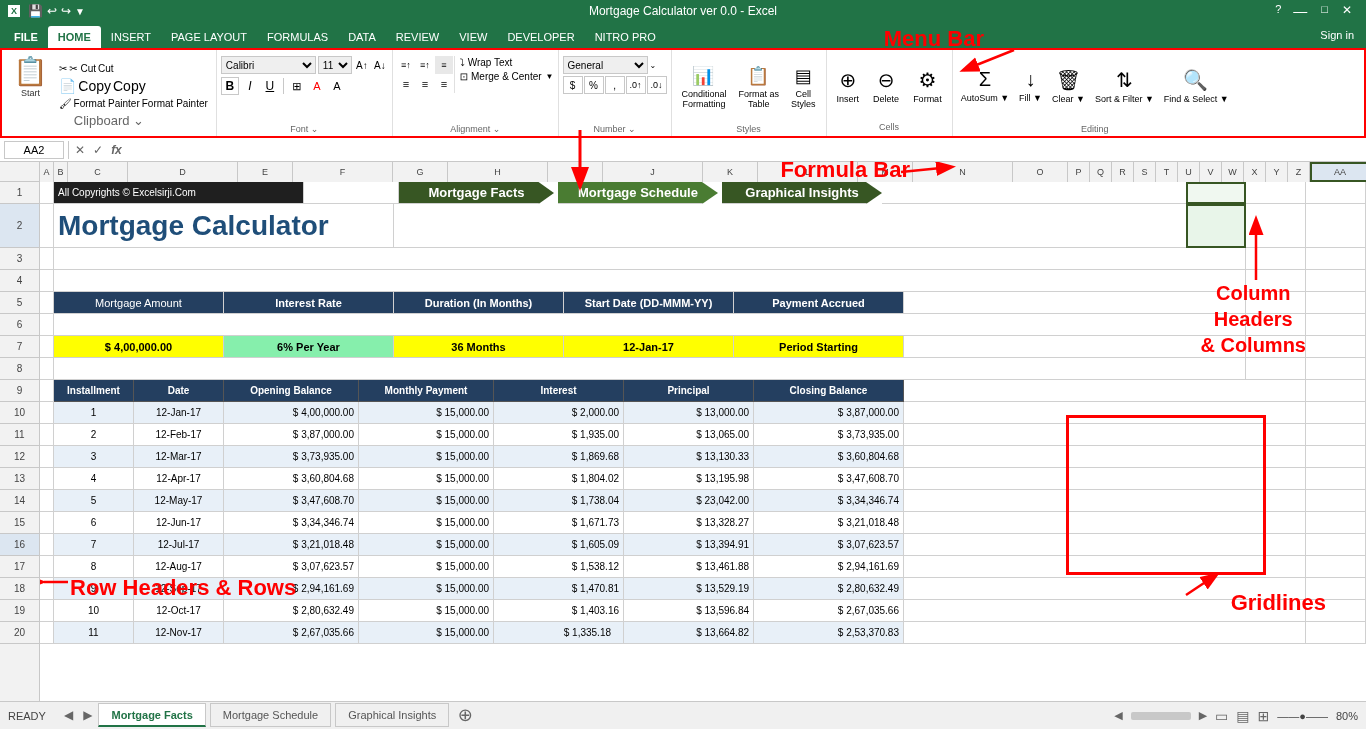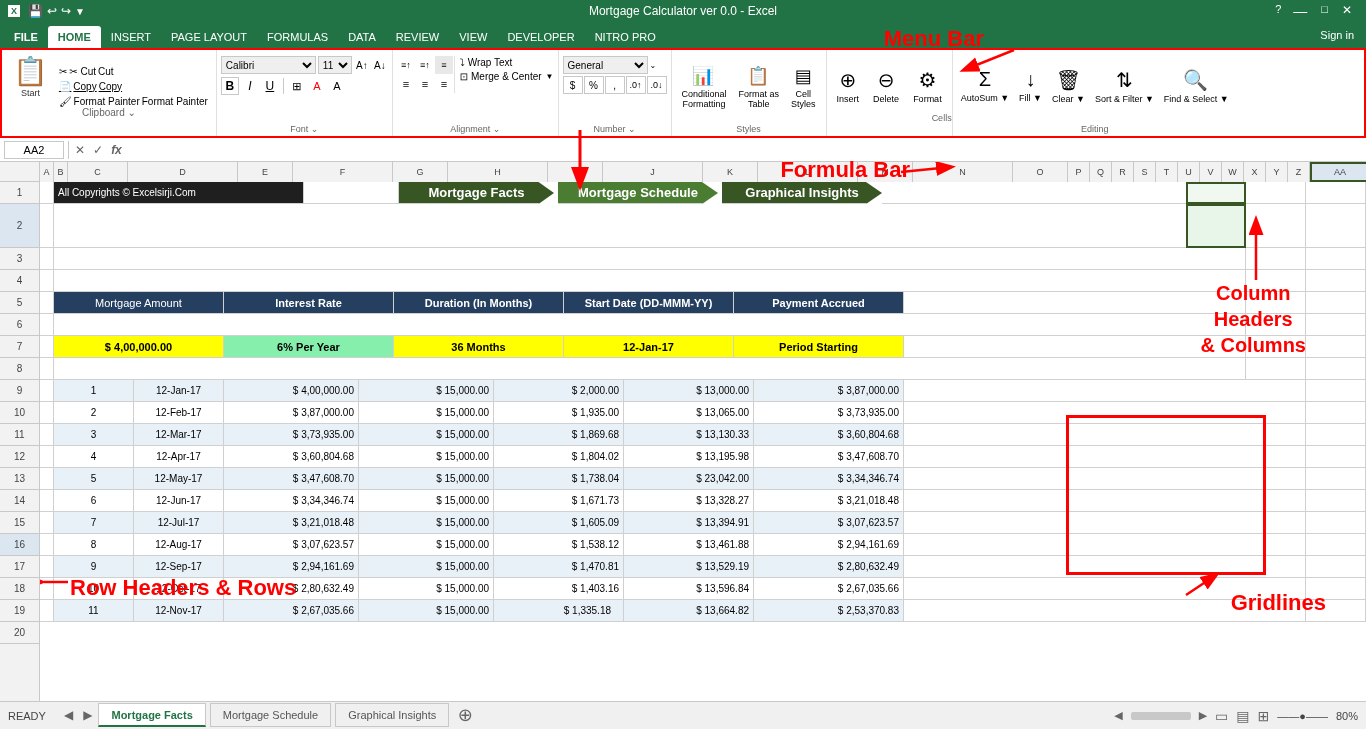--- a/index.html
+++ b/index.html
@@ -45,26 +45,26 @@
 
     <div style="display:flex; align-items:center; padding:2px 4px; border-right:1px solid #e0e0e0; position:relative; min-width:90px;">
       <div style="display:flex; flex-direction:column; align-items:stretch; flex:1; height:100%; padding-bottom:14px; justify-content:center;">
         <div style="display:flex; height:100%;">
           <div style="display:flex; flex-direction:column; align-items:center; padding:2px 6px; cursor:pointer; border:1px solid transparent; min-width:40px;">
             <span style="font-size:28px;">📋</span>
             <span style="font-size:9px; color:#333;">Start</span>
           </div>
           <div style="display:flex; flex-direction:column; gap:2px; justify-content:center; padding:2px;">
             <div style="display:flex; align-items:center; gap:2px; cursor:pointer; font-size:10px; padding:1px 2px;">✂ <span>✂ Cut</span>Cut</div>
-            <div style="display:flex; align-items:flex-start; gap:2px; cursor:pointer; font-size:10px; padding:1px 2px;text-decoration:underline;">📄 <span>Copy</span>Copy</div>
+            <div style="display:flex; align-items:flex-start; gap:2px; cursor:pointer; font-size:14px; padding:1px 2px;">📄 <span>Copy</span>Copy</div>
             <div style="display:flex; align-items:center; gap:2px; cursor:pointer; font-size:10px; padding:1px 2px;">🖌 <span>Format Painter</span>Format Painter</div>
           </div>
         </div>
       </div>
-      <span style="position:absolute; bottom:18px; left:0; right:0; text-align:center; font-size:10px; color:#666;">Clipboard ⌄</span>
+      <span style="position:absolute; bottom:8px; left:0; right:0; text-align:center; font-size:13px; color:#666;">Clipboard ⌄</span>
     </div>
 
     <div style="display:flex; flex-direction:column; padding:2px 4px; border-right:1px solid #e0e0e0; position:relative; min-width:160px;">
       <div style="display:flex; gap:2px; align-items:center; margin-top:4px;">
         <select style="width:95px; height:18px; font-size:10px; border:1px solid #c8c8c8;"><option>Calibri</option></select>
         <select style="width:34px; height:18px; font-size:10px; border:1px solid #c8c8c8;"><option>11</option></select>
         <span style="width:16px; height:16px; cursor:pointer; display:flex; align-items:center; justify-content:center; border:1px solid transparent; font-size:10px;">A↑</span>
         <span style="width:16px; height:16px; cursor:pointer; display:flex; align-items:center; justify-content:center; border:1px solid transparent; font-size:10px;">A↓</span>
       </div>
       <div style="display:flex; gap:2px; align-items:center; margin-top:3px;">
@@ -145,21 +145,21 @@
         </div>
         <div style="display:flex; flex-direction:column; align-items:center; gap:2px; cursor:pointer; padding:4px 6px;">
           <span style="font-size:20px;">⊖</span>
           <span style="font-size:9px;">Delete</span>
         </div>
         <div style="display:flex; flex-direction:column; align-items:center; gap:2px; cursor:pointer; padding:4px 6px;">
           <span style="font-size:20px;">⚙</span>
           <span style="font-size:9px;">Format</span>
         </div>
       </div>
-      <span style="position:absolute; bottom:13px; left:0; right:0; text-align:right; font-size:9px; color:#666;">Cells</span>
+      <span style="position:absolute; bottom:4px; left:0; right:0; text-align:center; font-size:9px; color:#666;">Cells</span>
     </div>
 
     <div style="display:flex; align-items:center; padding:2px 4px; position:relative; min-width:160px;">
       <div style="display:flex; gap:2px; padding-bottom:14px;">
         <div style="display:flex; flex-direction:column; align-items:center; gap:2px; cursor:pointer; padding:4px 4px;">
           <span style="font-size:20px;">Σ</span>
           <span style="font-size:9px; white-space:nowrap;">AutoSum ▼</span>
         </div>
         <div style="display:flex; flex-direction:column; align-items:center; gap:2px; cursor:pointer; padding:4px 4px;">
           <span style="font-size:20px;">↓</span>
@@ -286,20 +286,21 @@
           <div style="width:160px; background:#375623; color:white; font-weight:bold; font-size:13px; display:flex; align-items:center; justify-content:center; border-right:none; border-bottom:1px solid #d0d0d0; clip-path:polygon(0 0, 90% 0, 100% 50%, 90% 100%, 0 100%); margin-left:4px;">Graphical Insights</div>
           <div style="flex:1; background:white; border-bottom:1px solid #d0d0d0;"></div>
 
           <div style="width:60px; border:2px solid #375623; background:#f0f8f0;"></div>
           <div style="width:60px; border-right:1px solid #d0d0d0; border-bottom:1px solid #d0d0d0; background:white;"></div>
           <div style="width:60px; border-right:1px solid #d0d0d0; border-bottom:1px solid #d0d0d0; background:white;"></div>
         </div>
 
         <div style="display:flex; height:44px;">
           <div style="width:14px; border-right:1px solid #d0d0d0; border-bottom:1px solid #d0d0d0; background:white;"></div>
+          <div style="width:340px; border-right:1px solid #d0d0d0; border-bottom:1px solid #d0d0d0; background:white; color:#1f4e79; font-size:28px; font-weight:bold; display:flex; align-items:center; padding:0 4px;">Mortgage Calculator</div>
           <div style="flex:1; background:white; border-bottom:1px solid #d0d0d0;"></div>
 
           <div style="width:60px; border:2px solid #375623; background:#e8f5e9; position:relative;"></div>
           <div style="width:60px; border-right:1px solid #d0d0d0; border-bottom:1px solid #d0d0d0; background:white;"></div>
           <div style="width:60px; border-right:1px solid #d0d0d0; border-bottom:1px solid #d0d0d0; background:white;"></div>
         </div>
 
         <div style="display:flex; height:22px;">
           <div style="width:14px; border-right:1px solid #d0d0d0; border-bottom:1px solid #d0d0d0; background:white;"></div>
           <div style="flex:1; border-bottom:1px solid #d0d0d0; background:white;"></div>
@@ -351,20 +352,33 @@
         </div>
 
         <div style="display:flex; height:22px;">
           <div style="width:14px; border-right:1px solid #d0d0d0; border-bottom:1px solid #d0d0d0; background:white;"></div>
           <div style="flex:1; border-bottom:1px solid #d0d0d0; background:white;"></div>
           <div style="width:60px; border-right:1px solid #d0d0d0; border-bottom:1px solid #d0d0d0; background:white;"></div>
           <div style="width:60px; border-right:1px solid #d0d0d0; border-bottom:1px solid #d0d0d0; background:white;"></div>
           <div style="width:60px; border-right:1px solid #d0d0d0; border-bottom:1px solid #d0d0d0; background:white;"></div>
         </div>
 
+        <div style="display:flex; height:22px;">
+          <div style="width:14px; border-right:1px solid #d0d0d0; border-bottom:1px solid #d0d0d0; background:white;"></div>
+          <div style="width:80px; background:#243f60; color:white; font-weight:bold; font-size:10px; display:flex; align-items:center; justify-content:center; border-right:1px solid #555; border-bottom:1px solid #555;">Installment</div>
+          <div style="width:90px; background:#243f60; color:white; font-weight:bold; font-size:10px; display:flex; align-items:center; justify-content:center; border-right:1px solid #555; border-bottom:1px solid #555;">Date</div>
+          <div style="width:135px; background:#243f60; color:white; font-weight:bold; font-size:10px; display:flex; align-items:center; justify-content:center; border-right:1px solid #555; border-bottom:1px solid #555;">Opening Balance</div>
+          <div style="width:135px; background:#243f60; color:white; font-weight:bold; font-size:10px; display:flex; align-items:center; justify-content:center; border-right:1px solid #555; border-bottom:1px solid #555;">Monthly Payment</div>
+          <div style="width:130px; background:#243f60; color:white; font-weight:bold; font-size:10px; display:flex; align-items:center; justify-content:center; border-right:1px solid #555; border-bottom:1px solid #555;">Interest</div>
+          <div style="width:130px; background:#243f60; color:white; font-weight:bold; font-size:10px; display:flex; align-items:center; justify-content:center; border-right:1px solid #555; border-bottom:1px solid #555;">Principal</div>
+          <div style="width:150px; background:#243f60; color:white; font-weight:bold; font-size:10px; display:flex; align-items:center; justify-content:center; border-right:1px solid #555; border-bottom:1px solid #555;">Closing Balance</div>
+          <div style="flex:1; border-bottom:1px solid #d0d0d0; background:white;"></div>
+          <div style="width:60px; border-right:1px solid #d0d0d0; border-bottom:1px solid #d0d0d0; background:white;"></div>
+          <div style="width:60px; border-right:1px solid #d0d0d0; border-bottom:1px solid #d0d0d0; background:white;"></div>
+        </div>
 
         <div id="data-rows-container">
             <div style="display: flex; height: 22px;">
     <div style="width:14px; border-right:1px solid #d0d0d0; border-bottom:1px solid #d0d0d0; background:white;"></div>
     <div style="width:80px; background:#e8f0f8; font-size:10px; display:flex; align-items:center; justify-content:center; border-right:1px solid #d0d0d0; border-bottom:1px solid #d0d0d0;">1</div>
     <div style="width:90px; background:#e8f0f8; font-size:10px; display:flex; align-items:center; justify-content:center; border-right:1px solid #d0d0d0; border-bottom:1px solid #d0d0d0;">12-Jan-17</div>
     <div style="width:135px; background:#e8f0f8; font-size:10px; display:flex; align-items:center; justify-content:flex-end; padding-right:4px; border-right:1px solid #d0d0d0; border-bottom:1px solid #d0d0d0;">$ 4,00,000.00</div>
     <div style="width:135px; background:#e8f0f8; font-size:10px; display:flex; align-items:center; justify-content:flex-end; padding-right:4px; border-right:1px solid #d0d0d0; border-bottom:1px solid #d0d0d0;">$ 15,000.00</div>
     <div style="width:130px; background:#e8f0f8; font-size:10px; display:flex; align-items:center; justify-content:flex-end; padding-right:4px; border-right:1px solid #d0d0d0; border-bottom:1px solid #d0d0d0;">$ 2,000.00</div>
     <div style="width:130px; background:#e8f0f8; font-size:10px; display:flex; align-items:center; justify-content:flex-end; padding-right:4px; border-right:1px solid #d0d0d0; border-bottom:1px solid #d0d0d0;">$ 13,000.00</div>

